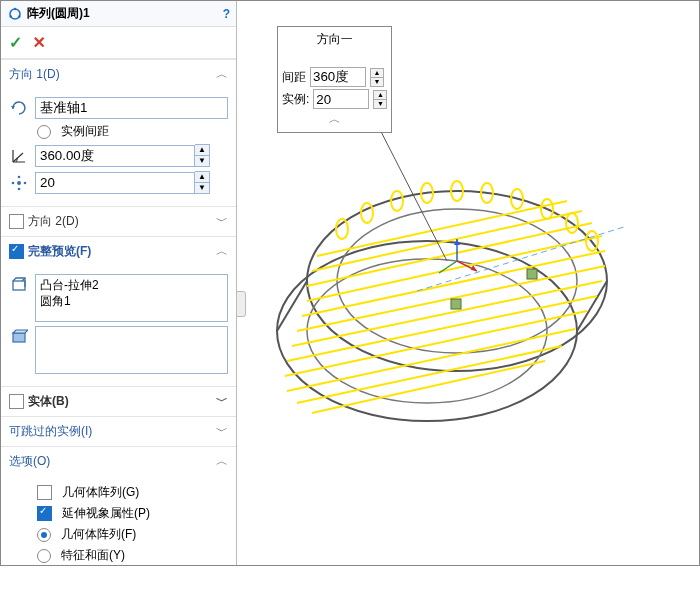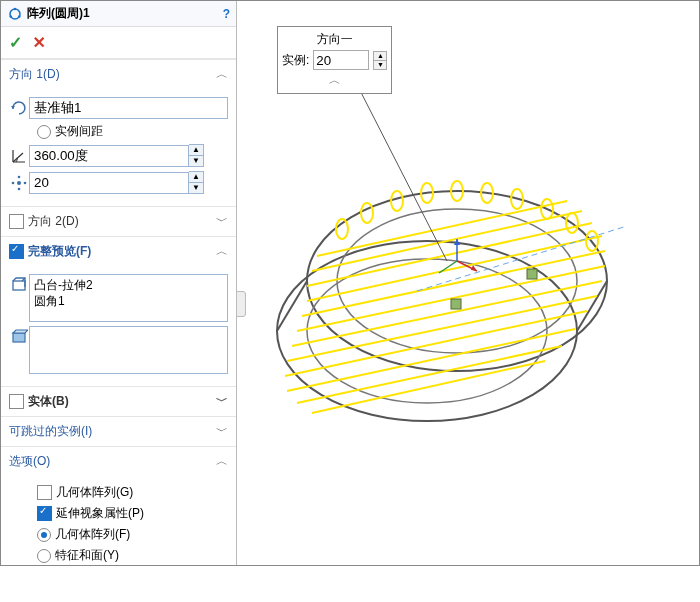--- a/index.html
+++ b/index.html
@@ -9,39 +9,39 @@
 .ph-icon{width:16px;height:16px;margin-right:4px;display:flex;align-items:center;justify-content:center;color:#1a6fc9}
 .ph-title{font-weight:bold;flex:1}
 .ph-help{color:#1a6fc9;font-weight:bold;cursor:pointer}
 .confirm-row{display:flex;gap:10px;padding:6px 8px;border-bottom:1px solid #e5e5e5}
 .check{color:#2e9b3d;font-size:16px;font-weight:bold}
 .xmark{color:#d23b2e;font-size:16px;font-weight:bold}
 .section{border-top:1px solid #e5e5e5}
 .sec-head{display:flex;align-items:center;padding:6px 8px;background:#fff;font-weight:normal;color:#2a5aa0}
 .sec-head .chev{margin-left:auto;color:#666}
 .sec-body{padding:4px 8px 8px 8px}
-.row{display:flex;align-items:center;gap:0;margin:4px 0}
+.row{display:flex;align-items:center;gap:6px;margin:4px 0}
 .icon-slot{width:20px;height:20px;display:flex;align-items:center;justify-content:center;color:#3b6fa8}
 .txt-input{flex:1;height:20px;border:1px solid #9db6d4;padding:0 4px;background:#fff}
 .indent{padding-left:28px}
 .spin{display:flex;align-items:center}
 .spin input{width:150px;height:20px;border:1px solid #9db6d4;padding:0 4px}
 .spin-btns{display:flex;flex-direction:column;border:1px solid #9db6d4;border-left:none}
 .spin-btns div{width:14px;height:10px;font-size:8px;line-height:10px;text-align:center;background:#eef3f9;cursor:pointer}
 .spin-btns div:first-child{border-bottom:1px solid #9db6d4}
 .listbox{flex:1;height:42px;border:1px solid #9db6d4;padding:2px 4px;background:#fff;overflow:hidden}
 .listbox div{line-height:16px}
 .checkbox-box{width:13px;height:13px;border:1px solid #888;display:inline-block;vertical-align:middle;margin-right:4px;position:relative}
 .checkbox-box.checked{background:#1a6fc9;border-color:#1a6fc9}
 .checkbox-box.checked::after{content:"✓";color:#fff;font-size:10px;position:absolute;left:1px;top:-2px}
 .radio-box{width:12px;height:12px;border:1px solid #888;border-radius:50%;display:inline-block;vertical-align:middle;margin-right:4px;position:relative}
 .radio-box.checked::after{content:"";width:6px;height:6px;background:#1a6fc9;border-radius:50%;position:absolute;left:3px;top:3px}
 .viewport{flex:1;position:relative;background:#fff}
 .float-box{position:absolute;left:40px;top:25px;border:1px solid #888;background:#fff;padding:4px;font-size:12px;z-index:5}
-.float-box .ftitle{text-align:center;margin-bottom:2px}
+.float-box .ftitle{text-align:center;margin-bottom:19px}
 .float-row{display:flex;align-items:center;gap:4px;margin:2px 0}
 .float-row input{width:50px;height:18px;border:1px solid #aaa;padding:0 2px}
 .mini-spin{display:flex;flex-direction:column;border:1px solid #aaa}
 .mini-spin div{width:12px;height:8px;font-size:7px;line-height:8px;text-align:center;background:#f2f2f2;cursor:pointer}
 .mini-spin div:first-child{border-bottom:1px solid #aaa}
 .fchev{text-align:center;color:#666;cursor:pointer}
 .splitter-handle{position:absolute;left:235px;top:290px;width:8px;height:24px;background:#eee;border:1px solid #bbb;border-radius:0 3px 3px 0;z-index:3}
 svg.scene{position:absolute;inset:0}
 .ring-outer{fill:none;stroke:#555;stroke-width:2}
 .ring-inner{fill:none;stroke:#777;stroke-width:1.5}
@@ -210,20 +210,28 @@
       </div>
     </div>
   </div>
 
   <div class="splitter-handle"></div>
 
   <div class="viewport">
     <div class="float-box">
       <div class="ftitle">方向一</div>
       <div class="float-row">
+        <span>间距</span>
+        <input value="360度" style="">
+        <div class="mini-spin">
+            <div>▲</div>
+            <div>▼</div>
+          </div>
+      </div>
+      <div class="float-row">
         <span>实例:</span>
         <input value="20" style="">
         <div class="mini-spin">
             <div>▲</div>
             <div>▼</div>
           </div>
       </div>
       <div class="fchev">︿</div>
     </div>
 

